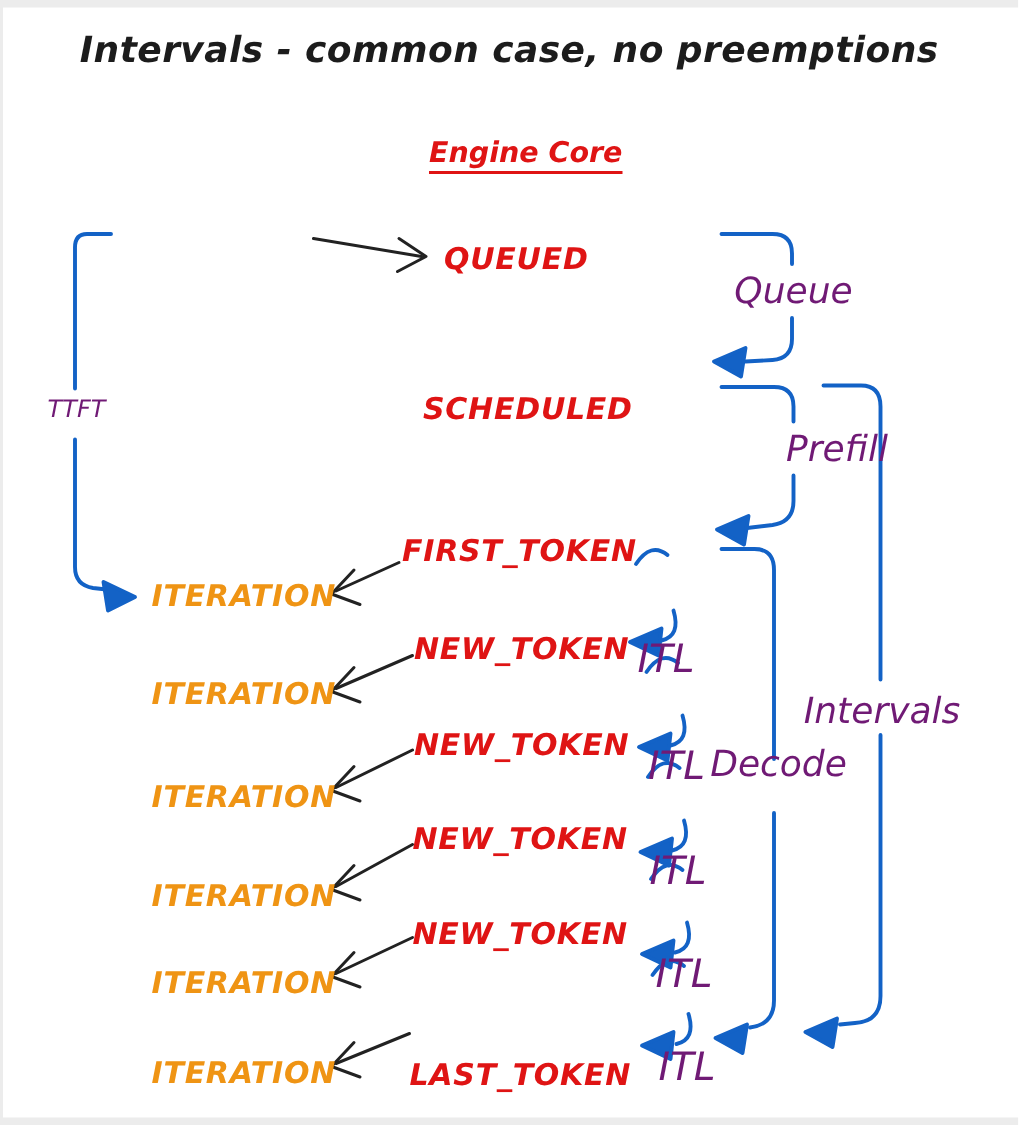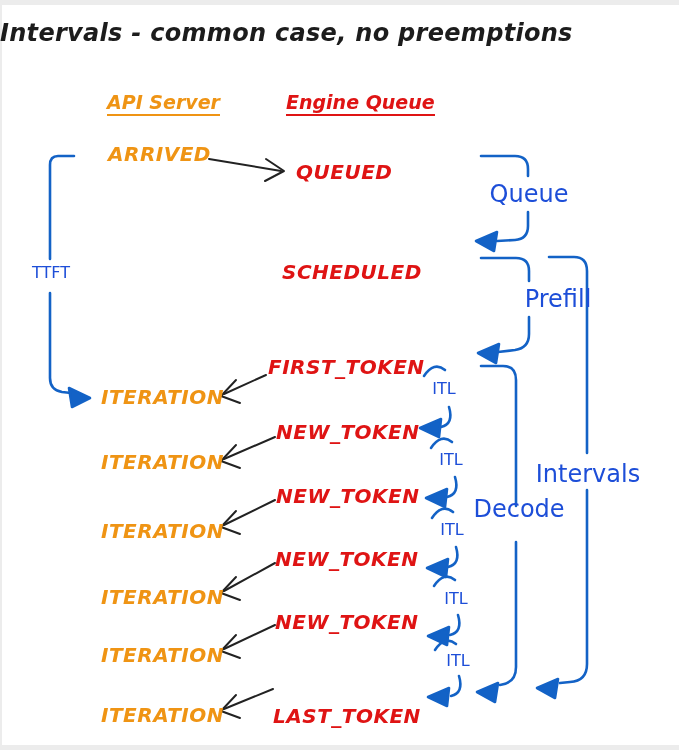--- a/index.html
+++ b/index.html
@@ -7,38 +7,38 @@
     position:relative;width:679px;height:750px;background:#ffffff;
     overflow:hidden;font-family:"DejaVu Sans",sans-serif;
   }
   .edge{position:absolute;background:#ececec;}
   .edge-top{left:0;top:0;width:679px;height:5px;}
   .edge-bottom{left:0;top:745px;width:679px;height:5px;}
   .edge-left{left:0;top:0;width:2px;height:750px;}
   svg.strokes{position:absolute;left:0;top:0;}
   .lbl{position:absolute;white-space:nowrap;line-height:1.1;}
   .title{
-    left:0;top:20px;width:679px;text-align:left;
+    left:0;top:20px;width:679px;text-align:center;
     font-size:24px;font-weight:700;font-style:italic;color:#1c1c1c;
     letter-spacing:0.3px;
   }
   .hand{
     font-style:italic;font-weight:700;letter-spacing:0.5px;font-size:20px;
   }
   .hdr{
     font-style:italic;font-weight:700;font-size:19px;
     padding-bottom:1px;border-bottom:2.5px solid currentColor;
   }
   .orange{color:#ef9414;}
   .red{color:#df1414;}
   .blue-label{
-    font-size:24px;font-weight:400;color:#1d4ed8;transform:translateX(-50%);
+    font-size:24px;font-weight:400;color:#701a75;transform:translateX(-50%);font-style:italic;
   }
   .ttft-label{font-size:16px;}
-  .itl-label{font-size:16px;transform:translateX(-50%);}
+  .itl-label{font-size:26px;transform:translateX(-50%);margin-top:46px;}
 </style>
 </head>
 <body>
 
 <div class="canvas">
 
   <div class="edge edge-top"></div>
   <div class="edge edge-bottom"></div>
   <div class="edge edge-left"></div>
 
@@ -131,24 +131,22 @@
       </g>
       <g>
         <path d="M273,689 L224,709"></path>
           <path d="M236,695 L221,711 L240,718"></path>
       </g>
     </g>
   </svg>
 
   <div class="lbl title">Intervals - common case, no preemptions</div>
 
-  <div class="lbl hdr orange" style="left:107px;top:92px;">API Server</div>
-  <div class="lbl hdr red" style="left:286px;top:92px;">Engine Queue</div>
+  <div class="lbl hdr red" style="left:286px;top:92px;">Engine Core</div>
 
-  <div class="lbl hand orange" style="left:108px;top:143px;">ARRIVED</div>
   <div class="lbl hand orange" style="left:101px;top:386px;">ITERATION</div>
   <div class="lbl hand orange" style="left:101px;top:451px;">ITERATION</div>
   <div class="lbl hand orange" style="left:101px;top:520px;">ITERATION</div>
   <div class="lbl hand orange" style="left:101px;top:586px;">ITERATION</div>
   <div class="lbl hand orange" style="left:101px;top:644px;">ITERATION</div>
   <div class="lbl hand orange" style="left:101px;top:704px;">ITERATION</div>
 
   <div class="lbl hand red" style="left:296px;top:161px;">QUEUED</div>
   <div class="lbl hand red" style="left:268px;top:356px;">FIRST_TOKEN</div>
   <div class="lbl hand red" style="left:282px;top:261px;">SCHEDULED</div>

